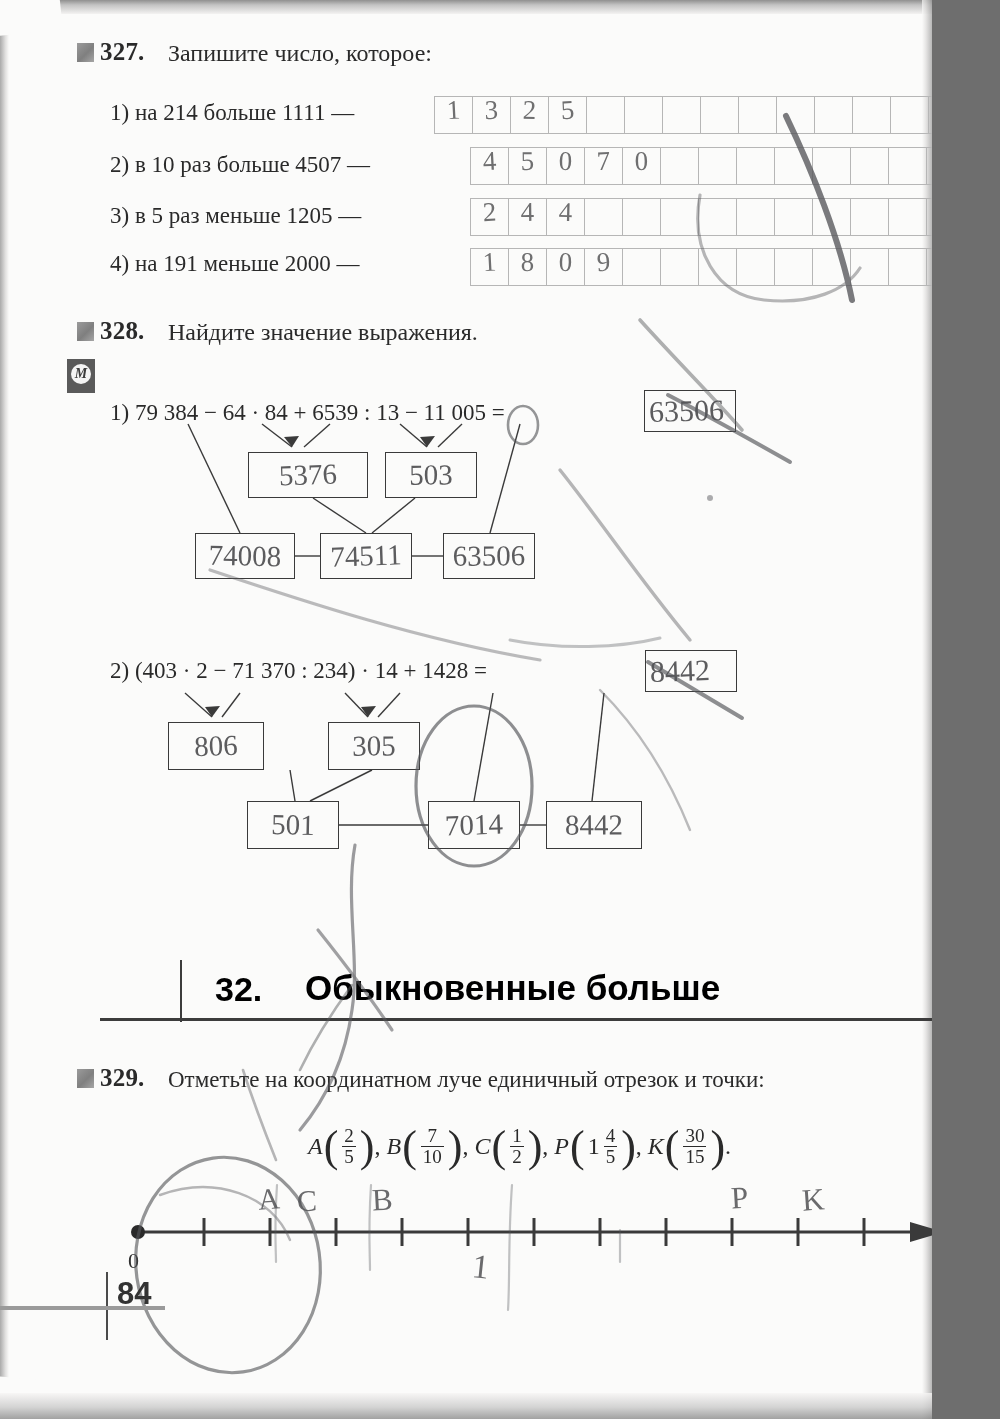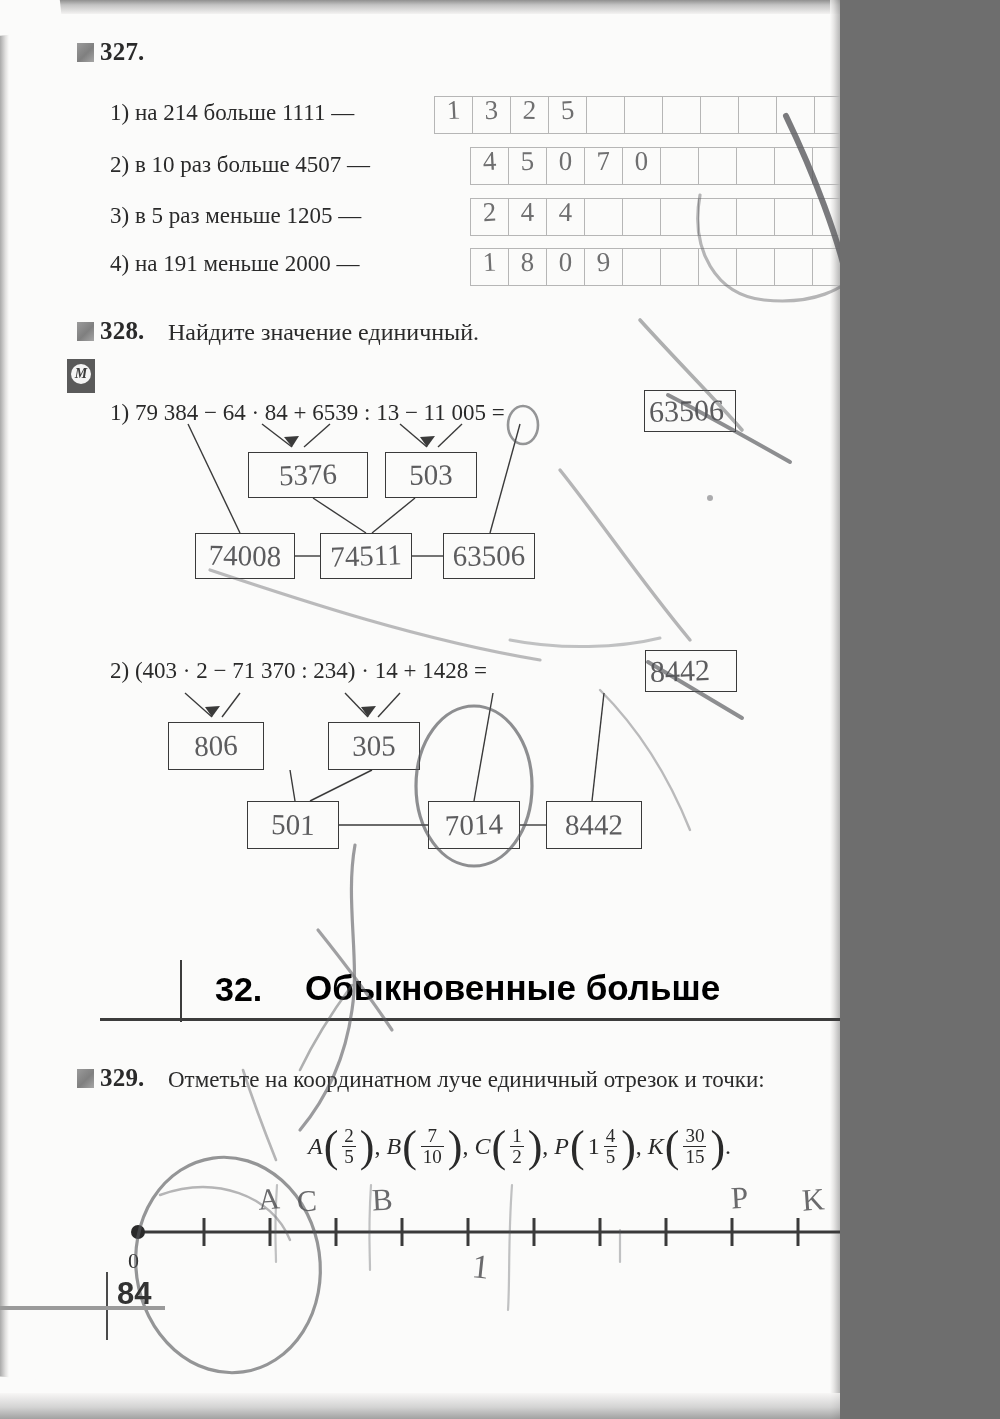--- a/index.html
+++ b/index.html
@@ -1,20 +1,20 @@
 <!DOCTYPE html>
 <html><head>
 <meta charset="utf-8">
 <style>
   html,body{margin:0;padding:0;background:#6e6e6e;}
   body{font-family:"Liberation Serif", serif;}
 
   #page{
     position:relative;
-    width:840px;height:1419px;
+    width:932px;height:1419px;
     background:#fbfbfa;
     overflow:hidden;
   }
   
   #page::before{
     content:"";position:absolute;left:0;top:0;width:1000px;height:14px;
     background:linear-gradient(180deg,#7d7d7d 0%,#b9b9b9 35%,#f2f1f0 100%);
     opacity:.85;pointer-events:none;
   }
   #page::after{
@@ -108,20 +108,21 @@
 <body>
 
 <div id="page">
   <div class="edge-l"></div>
   <div class="edge-r"></div>
   <div class="corner-tl"></div>
   <div class="corner-bl"></div>
 
   <div class="marker" style="left:77px;top:43px;"></div>
   <div class="txt ex-num" style="left:100px;top:38px;">327.</div>
+  <div class="txt ex-body" style="left:168px;top:40px;">Запишите число, которое:</div>
 
   <div class="txt item" style="left:110px;top:100px;">1) на 214 больше 1111 —</div>
   <div class="txt item" style="left:110px;top:152px;">2) в 10 раз больше 4507 —</div>
   <div class="txt item" style="left:110px;top:203px;">3) в 5 раз меньше 1205 —</div>
   <div class="txt item" style="left:110px;top:251px;">4) на 191 меньше 2000 —</div>
 
   <div class="gridrow" id="grid0" style="left:434px;top:96px;">
       <div class="cell">
         <span class="hw-grid" style="transform: rotate(-3deg);">1</span>
       </div>
@@ -214,21 +215,21 @@
       <div class="cell"></div>
       <div class="cell"></div>
       <div class="cell"></div>
       <div class="cell"></div>
       <div class="cell"></div>
       <div class="cell"></div>
     </div>
 
   <div class="marker" style="left:77px;top:322px;"></div>
   <div class="txt ex-num" style="left:100px;top:317px;">328.</div>
-  <div class="txt ex-body" style="left:168px;top:319px;">Найдите значение единичный.</div>
+  <div class="txt ex-body" style="left:168px;top:319px;">Найдите значение выражения.</div>
 
   <div class="mbadge" style="left:67px;top:359px;">
     <div class="circ">M</div>
   </div>
 
   <div class="txt item" style="left:110px;top:400px;font-size:23px;">1) 79 384 − 64 · 84 + 6539 : 13 − 11 005 =</div>
   <div class="abox" style="left:644px;top:390px;width:92px;height:42px;">
     <div class="hw" style="transform:translateY(-50%) rotate(-1.5deg);">63506</div>
   </div>
 

